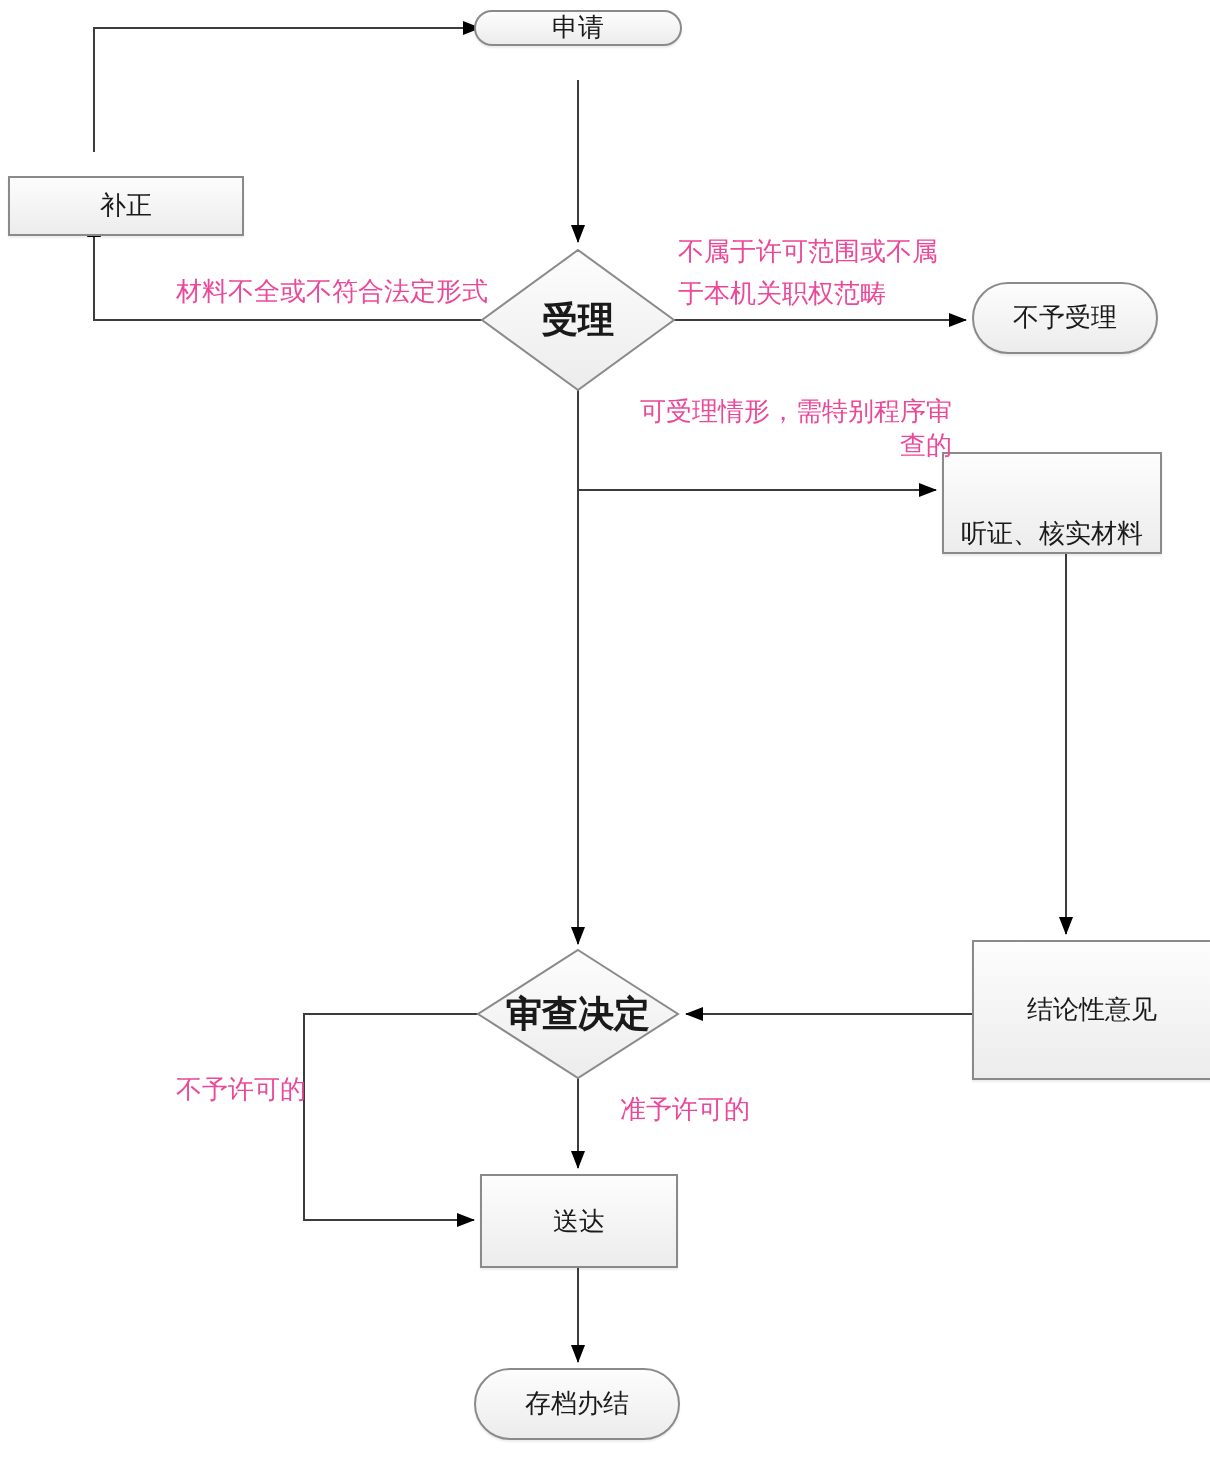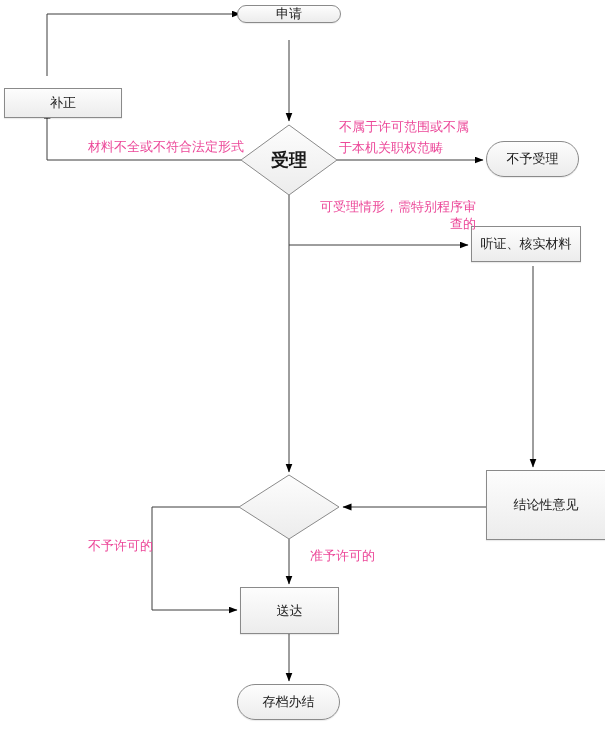--- a/index.html
+++ b/index.html
@@ -76,39 +76,42 @@
   </div>
 
   <div class="node" style="left:4px;top:88px;width:118px;height:30px;">
     <span>补正</span>
   </div>
 
   <div class="node stadium" style="left:486px;top:141px;width:93px;height:36px;">
     <span>不予受理</span>
   </div>
 
-  <div class="node" style="left:471px;top:226px;width:110px;height:36px;">
+  <div class="node" style="left:471px;top:226px;width:110px;height:51px;align-items:flex-end;">
     <span>听证、核实材料</span>
   </div>
 
   <div class="node" style="left:486px;top:470px;width:120px;height:70px;">
     <span>结论性意见</span>
   </div>
 
   <div class="node stadium" style="left:237px;top:684px;width:103px;height:36px;">
     <span>存档办结</span>
   </div>
 
   <div class="node" style="left:240px;top:587px;width:99px;height:47px;">
     <span>送达</span>
   </div>
 
   <div class="diamond-label" style="left:249px;top:150px;width:80px;height:20px;">
     <span>受理</span>
   </div>
+  <div class="diamond-label" style="left:239px;top:497px;width:100px;height:20px;">
+    <span>审查决定</span>
+  </div>
 
   <div class="edge-label nowrap" style="left:60px;top:138px;margin-left:28px;">材料不全或不符合法定形式</div>
 
   <div class="edge-label" style="left:339px;top:116px;width:138px;line-height:21px;">不属于许可范围或不属于本机关职权范畴</div>
 
   <div class="edge-label" style="left:316px;top:198px;width:160px;text-align:right;">可受理情形，需特别程序审查的</div>
 
   <div class="edge-label nowrap" style="left:88px;top:537px;">不予许可的</div>
 
   <div class="edge-label nowrap" style="left:310px;top:547px;">准予许可的</div>

